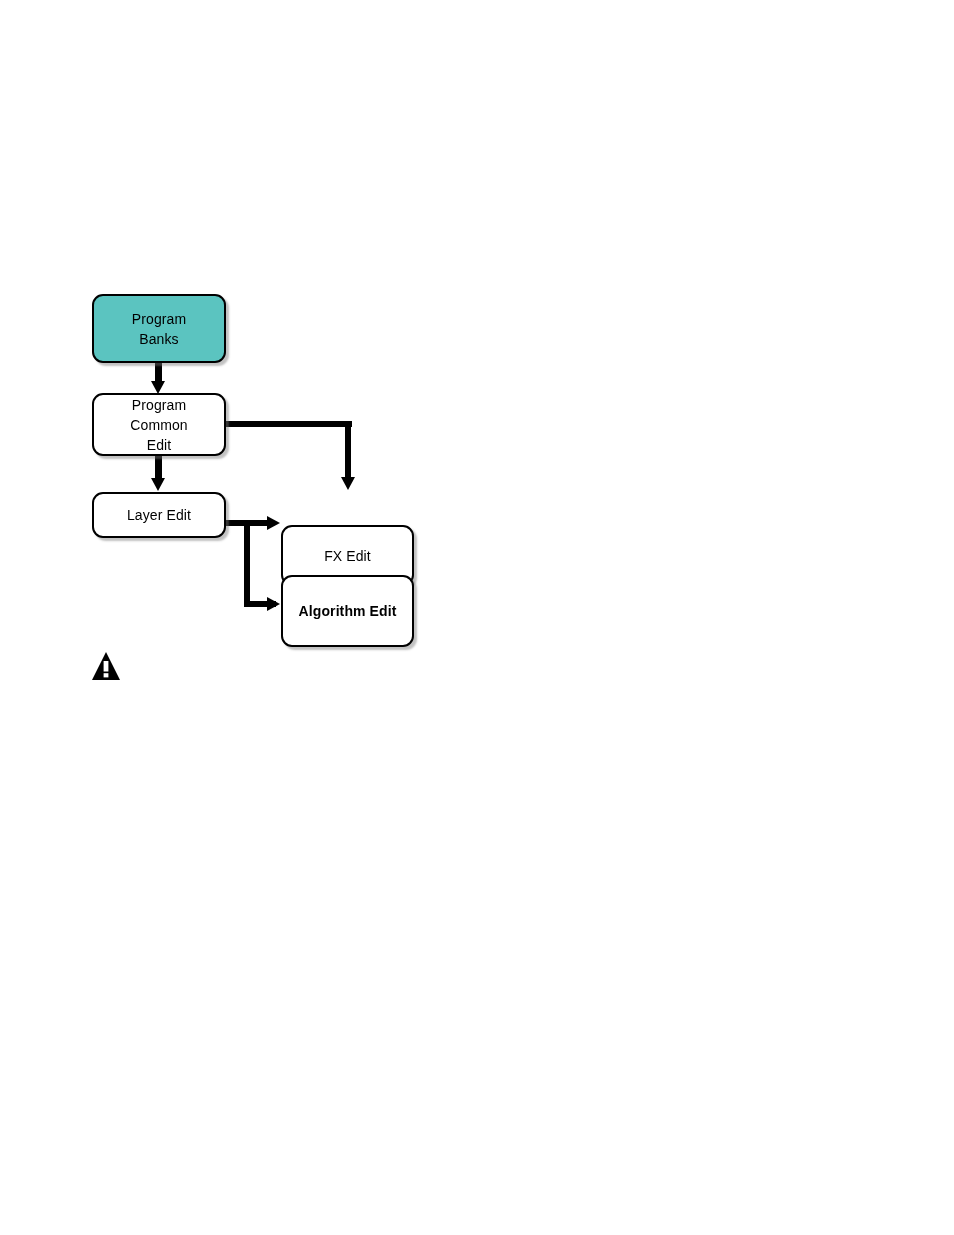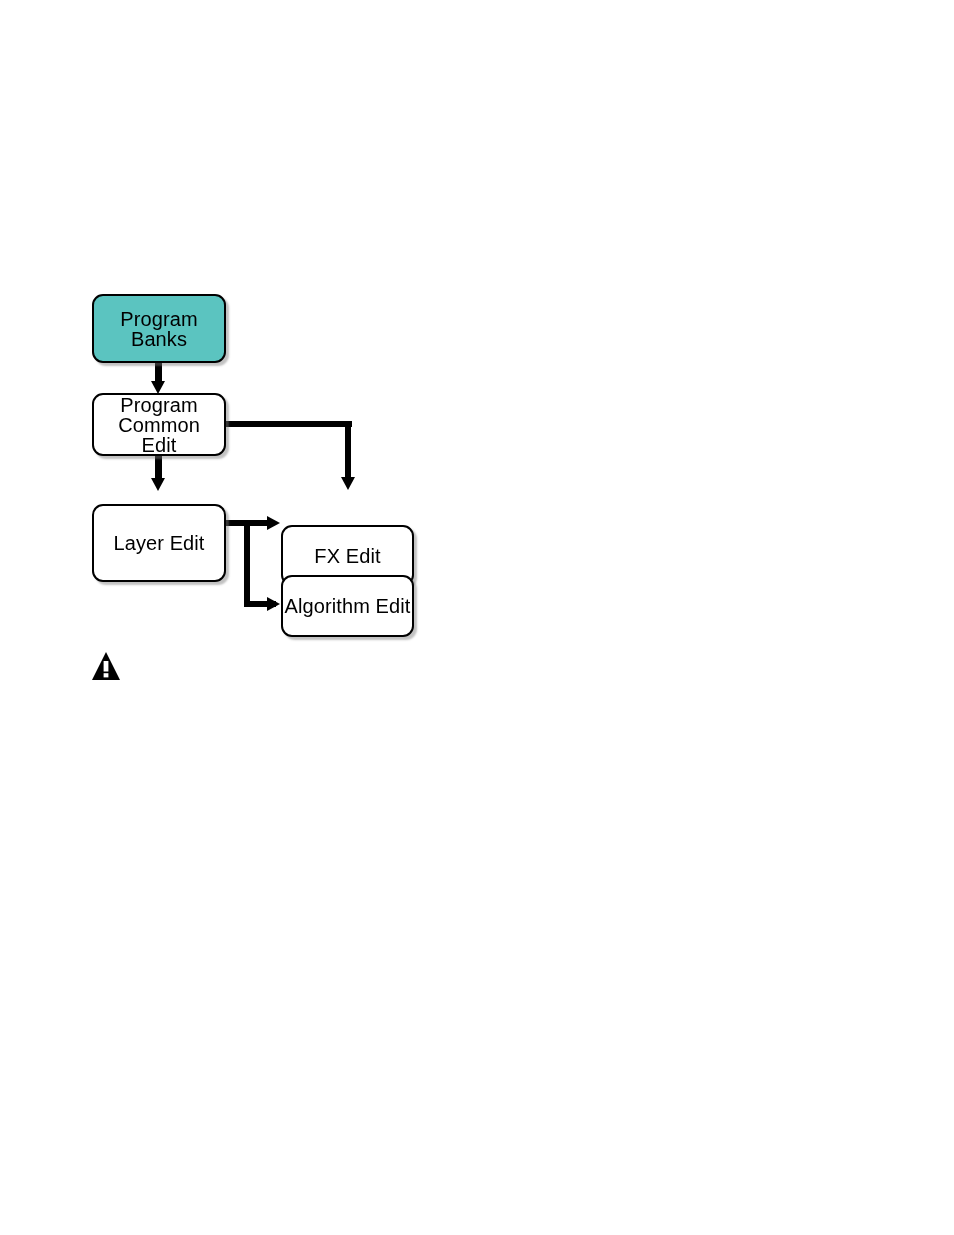--- a/index.html
+++ b/index.html
@@ -31,21 +31,21 @@
     box-sizing: border-box;
     border: 2px solid #000000;
     border-radius: 11px;
     background: #ffffff;
     display: flex;
     align-items: center;
     justify-content: center;
     text-align: center;
     color: #000000;
     font-family: "Liberation Sans", sans-serif;
-    font-size: 20px;
+    font-size: 14px;
     line-height: 20px;
     letter-spacing: 0.1px;
     box-shadow: 3px 3px 2px rgba(120,120,120,0.45);
     z-index: 3;
   }
   .node.teal { background: #5bc4c0; }
 
   .node-label { white-space: pre-line; display: block; }
 
   
@@ -88,29 +88,29 @@
       <span class="node-label">Program
 Banks</span>
     </div>
 
     <div class="node" style="left:92px; top:393px; width:134px; height:63px;">
       <span class="node-label">Program
 Common
 Edit</span>
     </div>
 
-    <div class="node" style="left:92px; top:492px; width:134px; height:78px;margin-top:12px;">
+    <div class="node" style="left:92px; top:492px; width:134px; height:46px;">
       <span class="node-label">Layer Edit</span>
     </div>
 
     <div class="node" style="left:281px; top:493px; width:133px; height:61px;margin-top:32px;">
       <span class="node-label">FX Edit</span>
     </div>
 
-    <div class="node" style="left:281px; top:575px; width:133px; height:62px;">
+    <div class="node" style="left:281px; top:575px; width:133px; height:72px;font-weight:bold;">
       <span class="node-label">Algorithm Edit</span>
     </div>
 
     <div class="edge-v" style="left:155px; top:361px; width:7px; height:22px;"></div>
     <div class="arrow-down" style="left:151px; top:381px;"></div>
 
     <div class="edge-v" style="left:155px; top:454px; width:7px; height:26px;"></div>
     <div class="arrow-down" style="left:151px; top:478px;"></div>
 
     <div class="edge-h" style="left:224px; top:421px; width:128px; height:6px;"></div>

